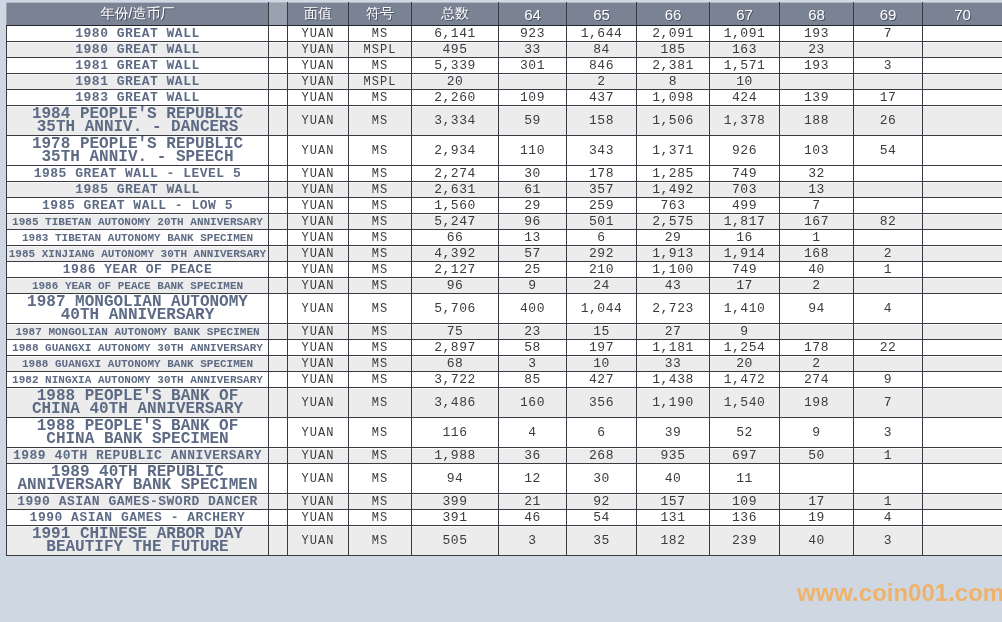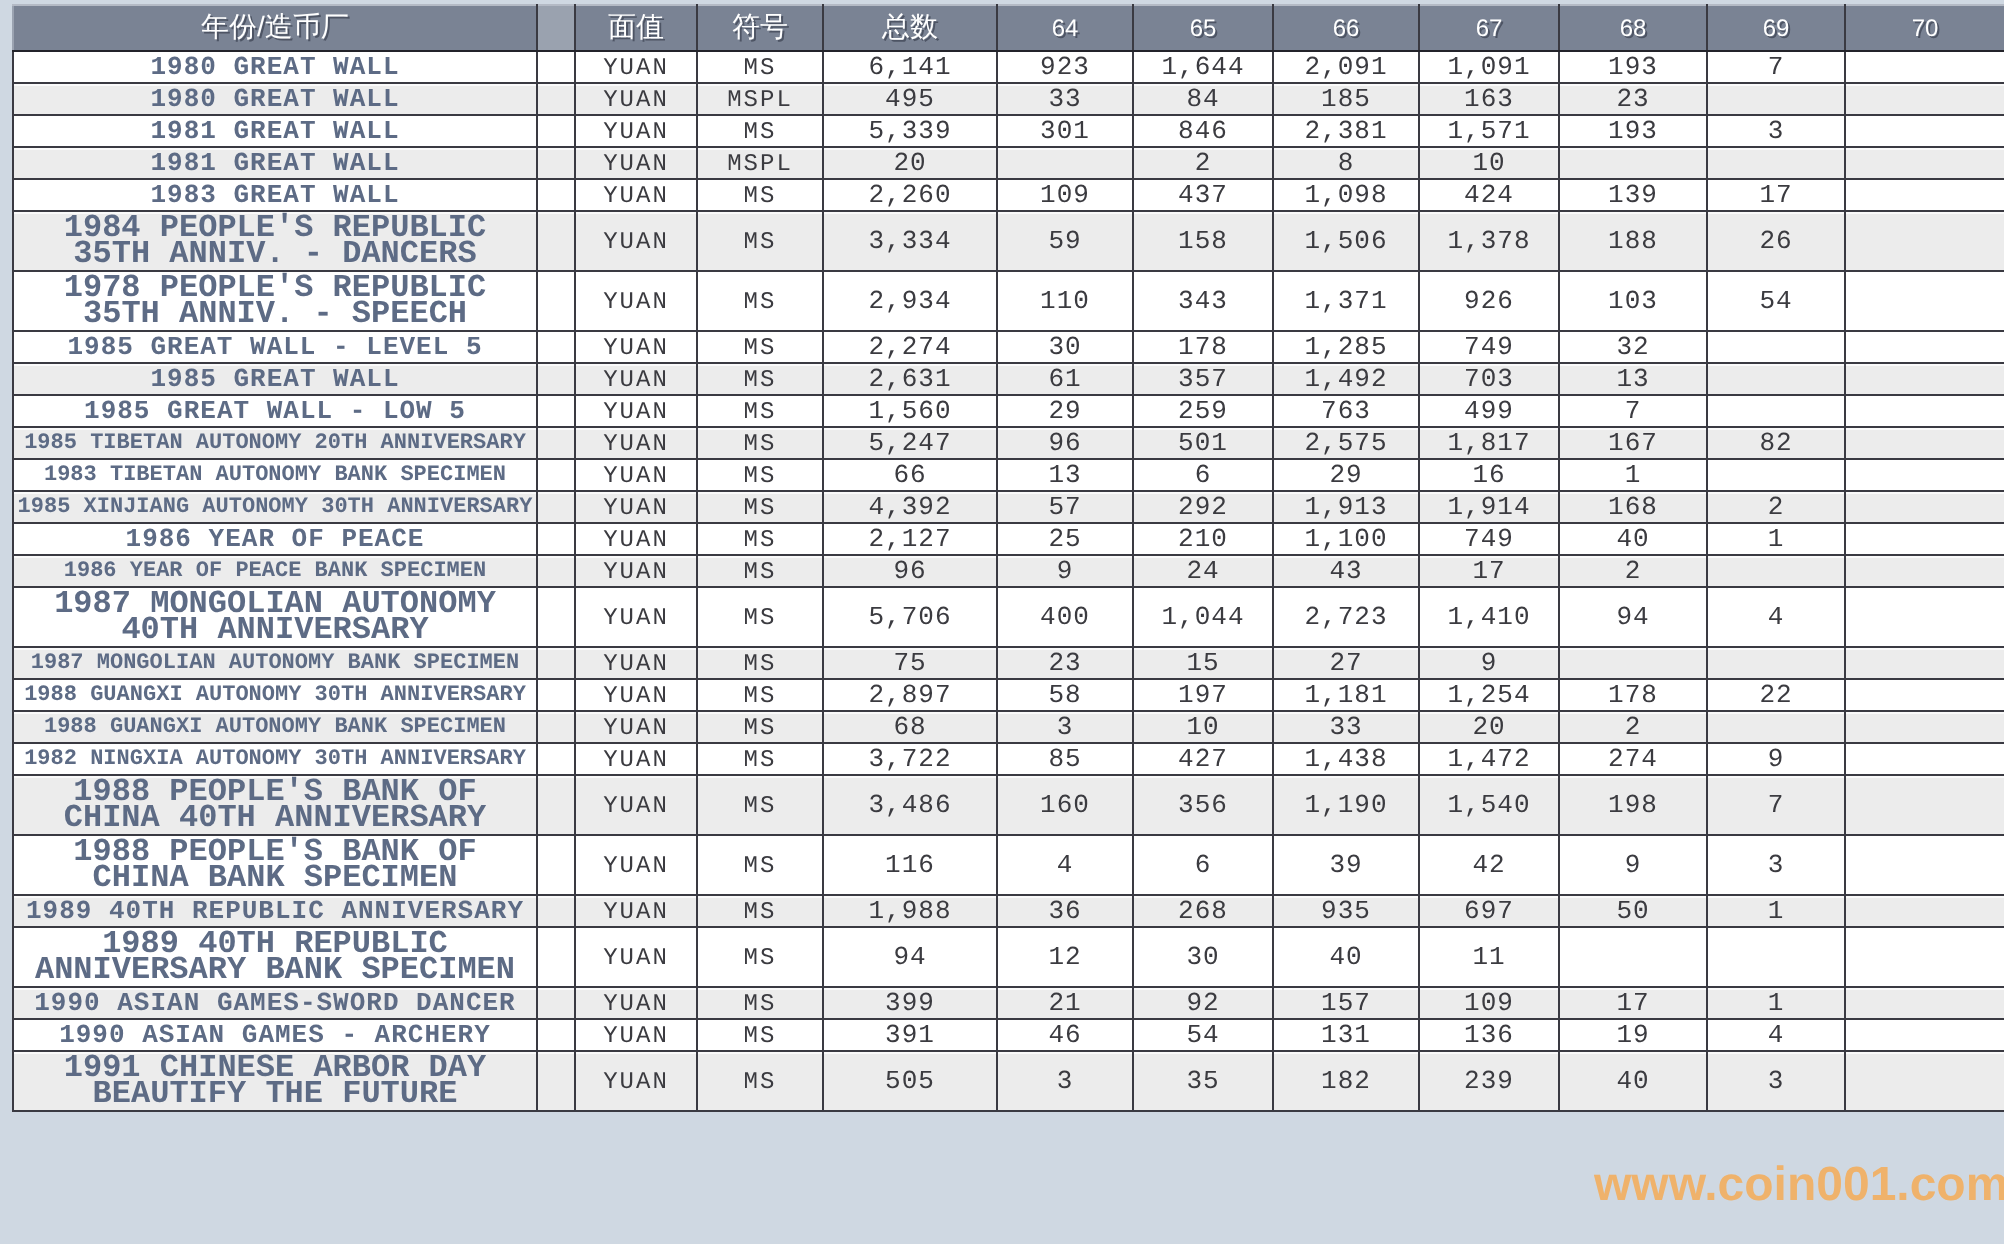--- a/index.html
+++ b/index.html
@@ -19,21 +19,21 @@
   thead th {
     background:#7a8394; color:#ffffff;
     font-family:"Liberation Sans","DejaVu Sans",sans-serif;
     font-weight:normal; font-size:14px;
     text-shadow:1px 1px 0 rgba(40,45,60,.55);
     border-top:1px solid #b4bac5;
     border-left:1px solid #9ba3b1;
     border-bottom:1px solid #23232a;
   }
   thead th.gapcol { background:#9aa2af; }
-  thead th.gradecol { font-size:12px; }
+  thead th.gradecol { font-size:15px; }
   tr.lg, tr.sm { height:15px; }
   tr.sm2 { height:30px; }
   tr.odd td { background:#ffffff; }
   tr.even td { background:#ececec; }
   td { color:#3b3b40; font-size:13px; letter-spacing:.5px;
        box-shadow:inset 0 1px 0 rgba(255,255,255,.75); }
   td.name { color:#5d6b85; font-weight:bold; }
   tr.lg td.name { font-size:13px; letter-spacing:.5px; }
   tr.sm td.name { font-size:11px; letter-spacing:0; }
   tr.sm2 td.name { font-size:16px; letter-spacing:0; line-height:13px; padding:0 2px; }
@@ -378,21 +378,21 @@
         </tr>
         <tr class="odd sm2">
           <td class="name">1988 PEOPLE'S BANK OF CHINA BANK SPECIMEN</td>
           <td class="gap"></td>
           <td class="val">YUAN</td>
           <td class="val">MS</td>
           <td class="num">116</td>
           <td class="num">4</td>
           <td class="num">6</td>
           <td class="num">39</td>
-          <td class="num">42</td>
+          <td class="num">52</td>
           <td class="num">9</td>
           <td class="num">3</td>
           <td class="num"></td>
         </tr>
         <tr class="even lg">
           <td class="name">1989 40TH REPUBLIC ANNIVERSARY</td>
           <td class="gap"></td>
           <td class="val">YUAN</td>
           <td class="val">MS</td>
           <td class="num">1,988</td>

